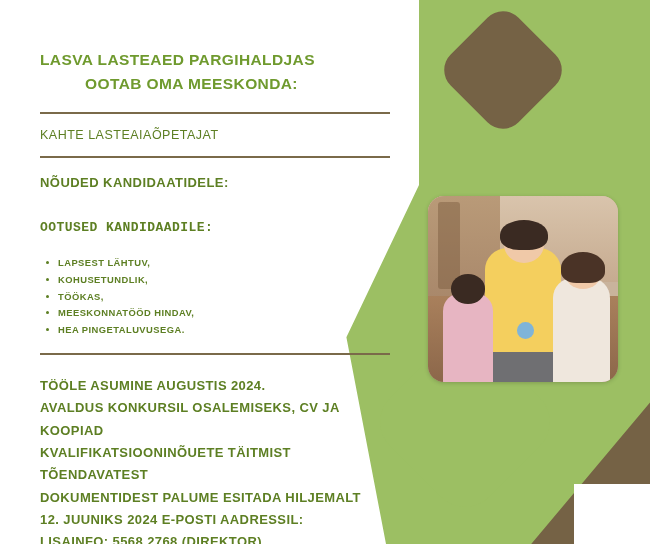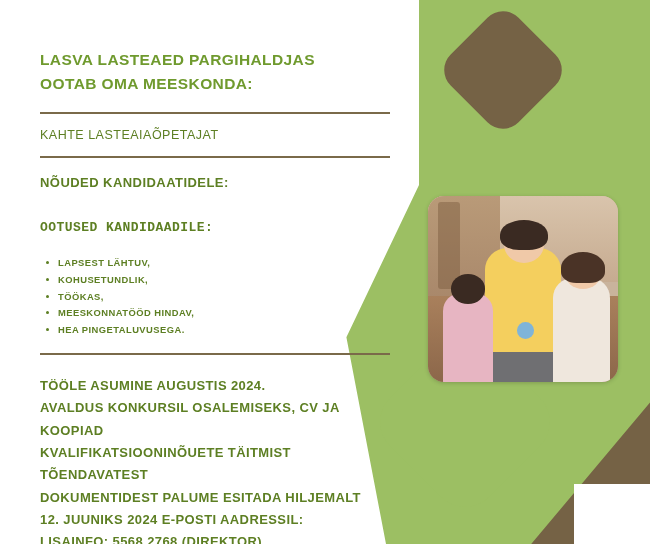--- a/index.html
+++ b/index.html
@@ -189,21 +189,21 @@
   }
   .headline {
     color: #6f9a2e;
     font-size: 15.5px;
     font-weight: bold;
     letter-spacing: 0.4px;
     line-height: 1.55;
     text-transform: uppercase;
     margin: 0 0 16px 0;
   }
-  .headline .l2 { display: block; }
+  .headline .l2 { display: block; margin-left: 45px; }
   .rule {
     height: 2px;
     background: #7a6a4a;
     width: 350px;
     margin: 0 0 14px 0;
   }
   .subhead {
     color: #5d7f23;
     font-size: 12.5px;
     font-weight: normal;

